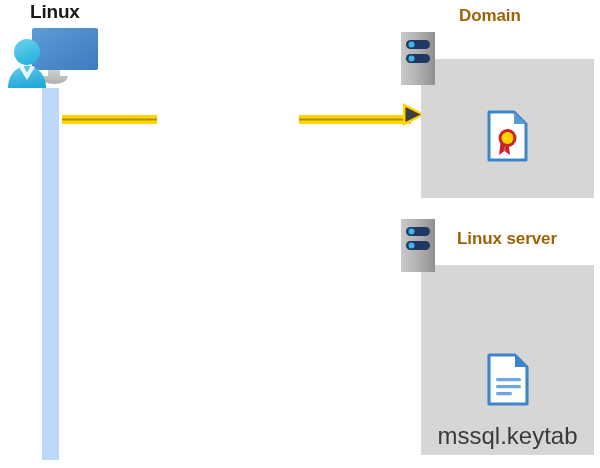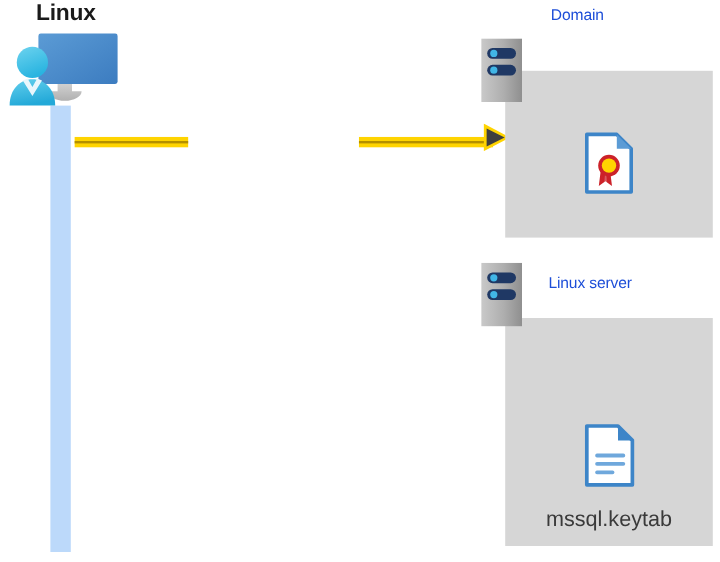--- a/index.html
+++ b/index.html
@@ -77,40 +77,40 @@
   .panel-dc    { left: 421px; top: 59px;  width: 173px; height: 139px; }
   .panel-linux { left: 421px; top: 265px; width: 173px; height: 190px; }
 
   
   .rack { width: 34px; height: 53px; }
   .rack-dc    { left: 401px; top: 32px; }
   .rack-linux { left: 401px; top: 219px; }
 
   
   .section-title {
-    font-size: 13px;
-    font-weight: normal;
-    color: #1d4ed8;
+    font-size: 17px;
+    font-weight: bold;
+    color: #a16207;
     line-height: 1.28;
     letter-spacing: -0.1px;
   }
   .title-dc    { left: 459px; top: 5px; width: 140px; }
   .title-linux { left: 457px; top: 228px; width: 150px; }
 
   
   .cert-icon { left: 487px; top: 110px; }
   .sql-icon  { left: 485px; top: 283px; }
   .file-icon { left: 487px; top: 353px; }
 
   .keytab-label {
     left: 421px;
     top: 422px;
     width: 173px;
     text-align: center;
-    font-size: 18px;
+    font-size: 24px;
     color: #3a3a3a;
     font-family: "Liberation Sans", sans-serif;
   }
 </style>
 </head>
 <body>
 
 <div id="canvas">
 
   <div class="abs client-label">Linux</div>

